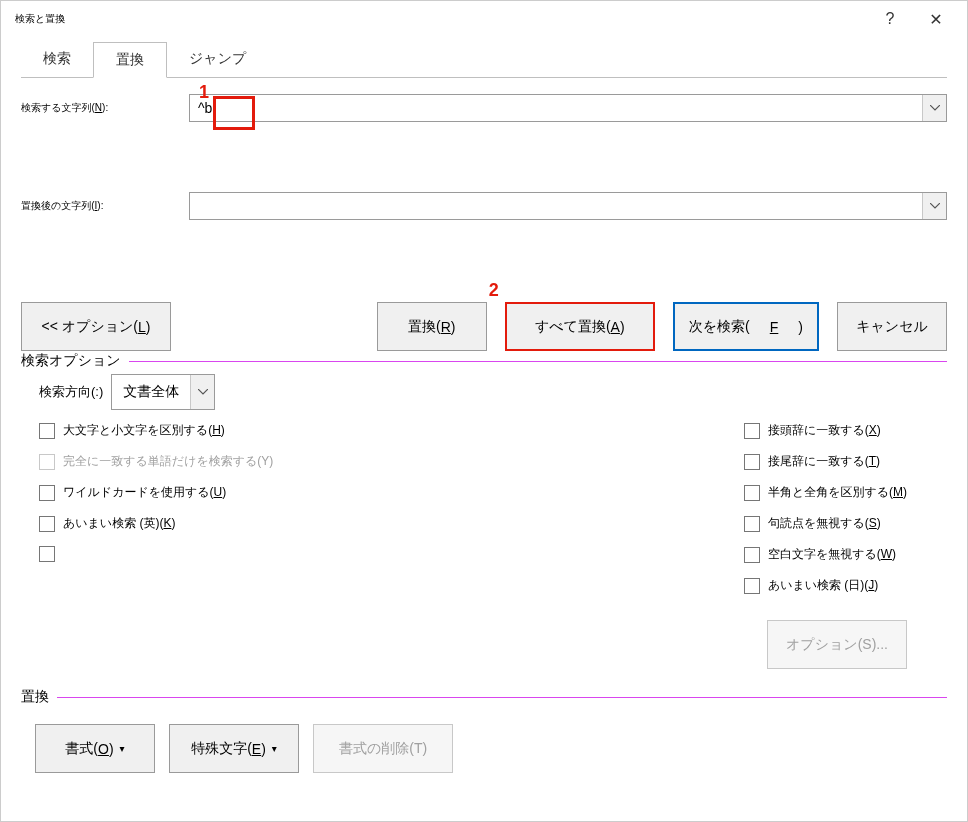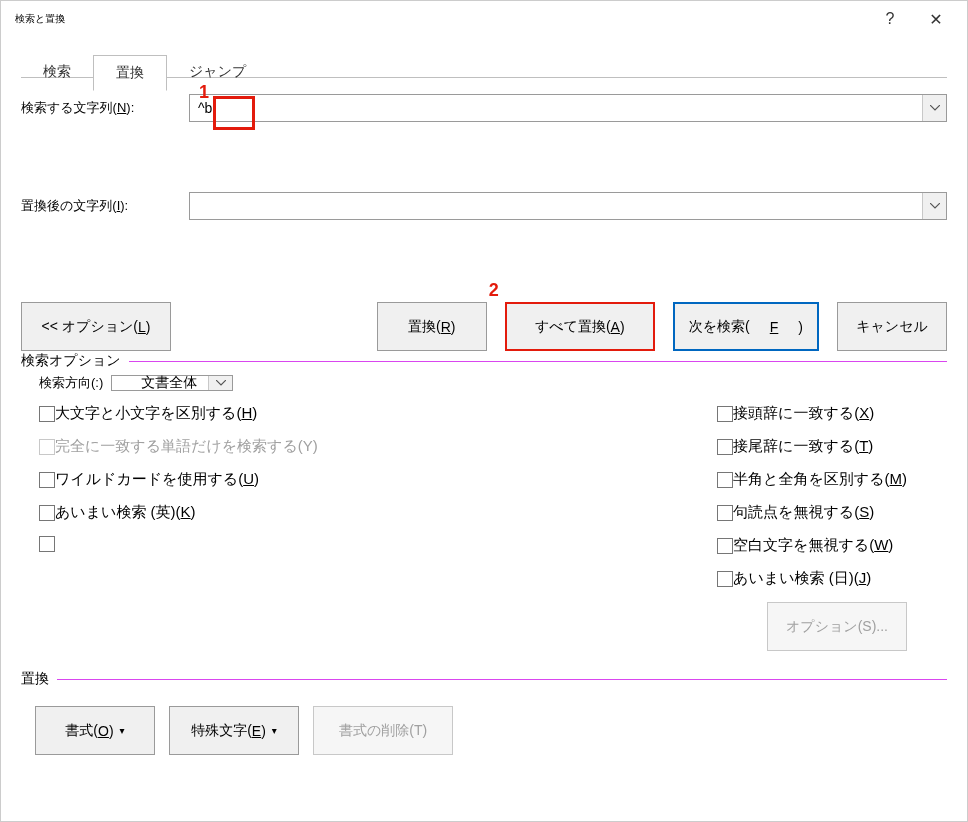--- a/index.html
+++ b/index.html
@@ -3,53 +3,53 @@
 <meta charset="utf-8">
 <style>
 * { box-sizing: border-box; margin: 0; padding: 0; }
 body { font-family: "Yu Gothic UI", "Meiryo", sans-serif; font-size: 13px; background: #fff; color: #000; }
 .dialog { width: 968px; height: 822px; border: 1px solid #ccc; background: #fff; position: relative; }
 .titlebar { display: flex; align-items: center; height: 36px; padding: 0 8px 0 14px; }
 .title { flex: 1; font-size: 10px; }
 .tbtn { width: 46px; height: 32px; display: flex; align-items: center; justify-content: center; font-size: 16px; color: #333; }
 .content { padding: 4px 20px 16px 20px; }
 .tabs { display: flex; border-bottom: 1px solid #bfbfbf; margin-bottom: 16px; }
-.tab { padding: 8px 22px; font-size: 14px; cursor: pointer; position: relative; top: 14px; color: #333; }
+.tab { padding: 8px 22px; font-size: 14px; cursor: pointer; position: relative; top: 1px; color: #333; }
 .tab.active { border: 1px solid #bfbfbf; border-bottom: 1px solid #fff; background: #fff; }
 .row { display: flex; align-items: center; margin-bottom: 8px; }
-.label { width: 168px; font-size: 13px; }
+.label { width: 168px; font-size: 10px; }
 .label .u { text-decoration: underline; }
 .combo { flex: 1; display: flex; border: 1px solid #9a9a9a; height: 28px; background: #fff; }
 .combo input { flex: 1; border: none; outline: none; padding: 0 8px; font-size: 14px; font-family: inherit; background: transparent; }
 .combo .dd { width: 24px; border-left: 1px solid #c8c8c8; display: flex; align-items: center; justify-content: center; background: #f0f0f0; }
 .combo .dd svg { width: 10px; height: 6px; }
 .annot-box { position: absolute; border: 3px solid #e31b0c; pointer-events: none; }
 .annot-num { position: absolute; color: #e31b0c; font-weight: bold; font-size: 18px; pointer-events: none; }
 .btnrow { display: flex; gap: 18px; margin-top: 18px; margin-bottom: 10px; align-items: center; }
 .btn { height: 49px; min-width: 130px; padding: 0 14px; background: #f0f0f0; border: 1px solid #9a9a9a; font-size: 14px; display: inline-flex; align-items: center; justify-content: center; cursor: pointer; white-space: nowrap; }
 .btn.disabled { color: #a0a0a0; border-color: #c8c8c8; background: #f6f6f6; }
 .btn.highlight-blue { border: 2px solid #0067c0; }
 .btn .u { text-decoration: underline; }
 .btn .caret { margin-left: 6px; font-size: 10px; }
 .spacer { flex: 1; }
 .fieldset { border: none; border-top: 1px solid #d946ef; margin-top: 4px; padding-top: 12px; position: relative; text-align: center; }
 .fieldset .legend { position: absolute; top: -10px; left: 0; background: #fff; padding-right: 8px; font-size: 14px; }
 .opts { display: flex; gap: 40px; padding: 6px 0 0 18px; }
 .optcol { display: flex; flex-direction: column; gap: 14px; }
 .optcol.right { margin-left: auto; padding-right: 40px; }
 .dirrow { display: flex; align-items: center; gap: 8px; margin-bottom: 6px; padding-left: 18px; }
-.select { display: inline-flex; border: 1px solid #9a9a9a; height: 16px; align-items: center; background: #fff; padding-left: 18px; }
+.select { display: inline-flex; border: 1px solid #9a9a9a; height: 36px; align-items: center; background: #fff; }
 .select .val { padding: 0 10px; font-size: 14px; min-width: 78px; }
 .select .dd { width: 24px; height: 100%; border-left: 1px solid #c8c8c8; display: flex; align-items: center; justify-content: center; background: #f0f0f0; }
-.chk { display: flex; align-items: center; font-size: 15px; }
+.chk { display: flex; align-items: center; gap: 8px; font-size: 12px; }
 .chk .box { width: 16px; height: 16px; border: 1px solid #767676; background: #fff; flex-shrink: 0; }
 .chk.disabled { color: #a0a0a0; }
 .chk.disabled .box { border-color: #c8c8c8; }
 .chk .u { text-decoration: underline; }
-.optbtn-row { display: flex; justify-content: flex-end; padding-right: 40px; margin-top: 14px; }
+.optbtn-row { display: flex; justify-content: flex-end; padding-right: 40px; margin-top: 26px; }
 .rep-section { margin-top: 28px; }
 .rep-btns { display: flex; gap: 14px; padding-left: 14px; margin-top: 14px; }
 </style>
 </head>
 <body>
 
 <div class="dialog">
   <div class="titlebar">
     <div class="title">検索と置換</div>
     <div class="tbtn">?</div>

